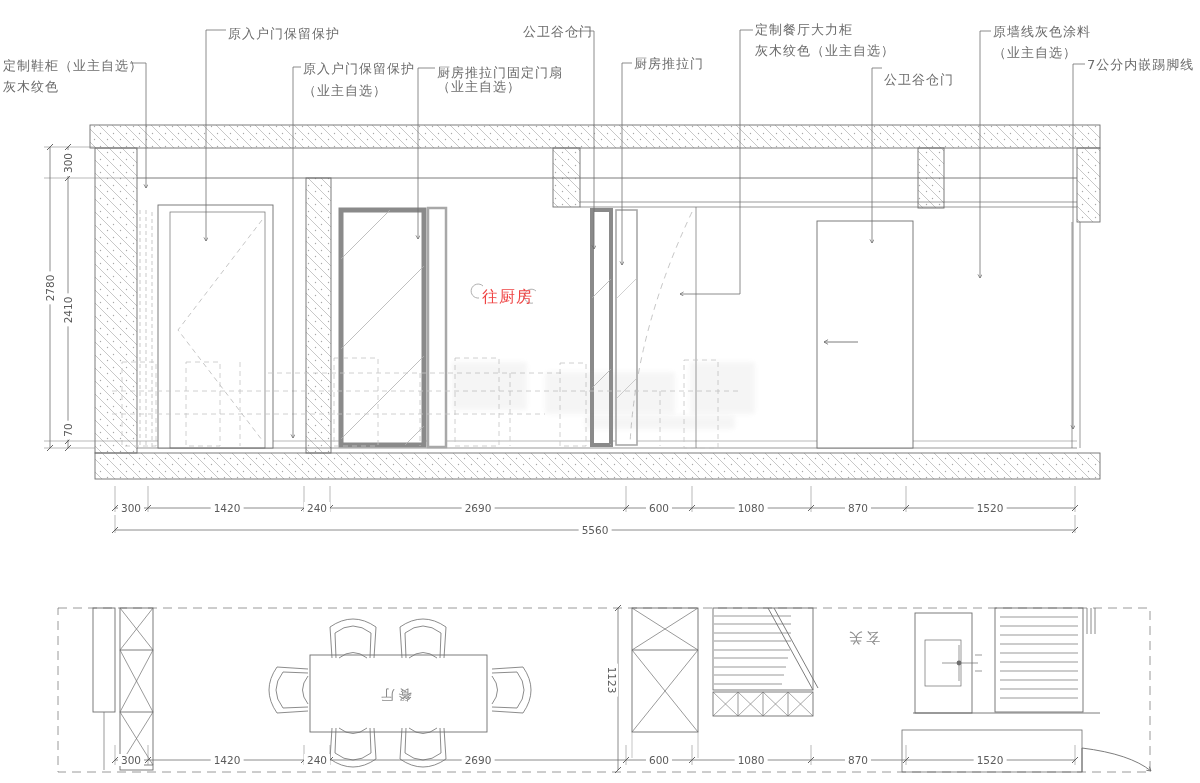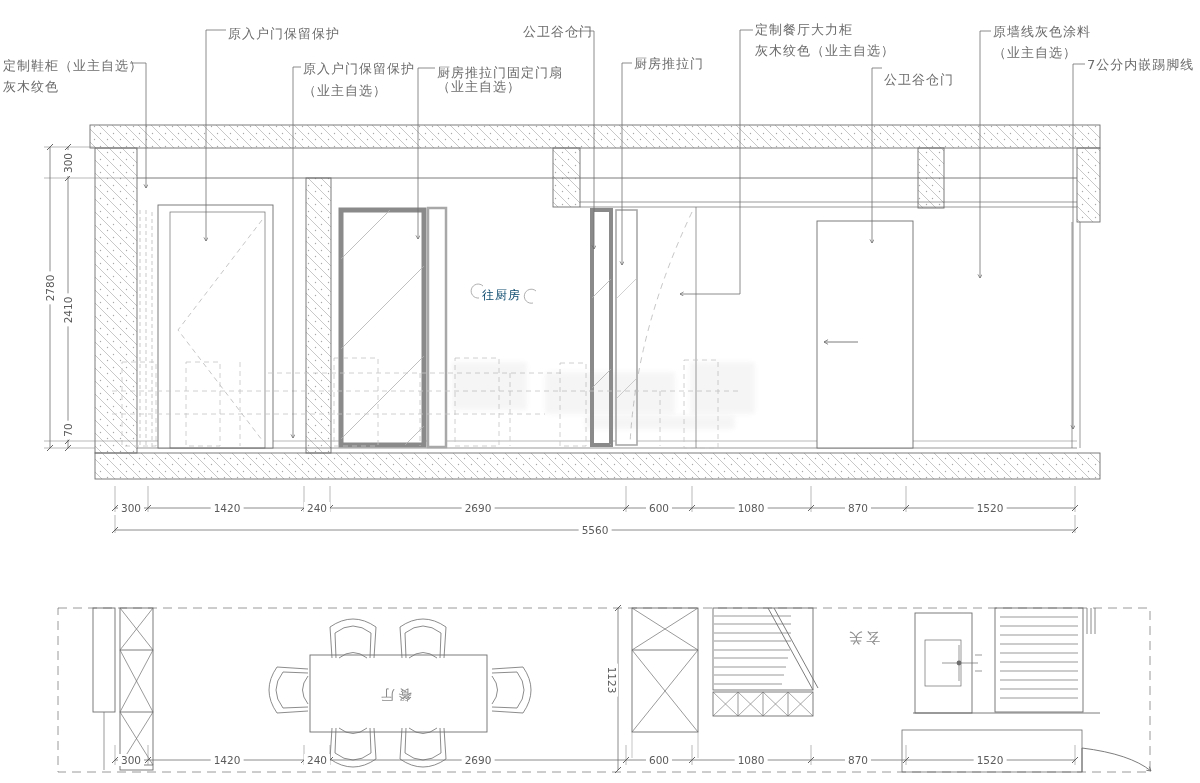--- a/index.html
+++ b/index.html
@@ -10,21 +10,21 @@
   .lbl{position:absolute;font-size:13px;line-height:21px;color:#6b6b6b;
        white-space:nowrap;letter-spacing:1px;}
   .dimh{position:absolute;transform:translate(-50%,-50%);font-size:10.5px;
         color:#5a5a5a;background:#fff;padding:0 3px;white-space:nowrap;}
   .dimv{position:absolute;transform:translate(-50%,-50%) rotate(-90deg);
         font-size:10.5px;color:#5a5a5a;background:#fff;padding:0 3px;white-space:nowrap;}
   .dimv2{position:absolute;transform:translate(-50%,-50%) rotate(90deg);
         font-size:10.5px;color:#5a5a5a;background:#fff;padding:0 3px;white-space:nowrap;}
   .flip{position:absolute;transform:translate(-50%,-50%) rotate(180deg);
         font-size:14px;color:#8a8a8a;letter-spacing:3px;white-space:nowrap;}
-  .kpass{position:absolute;font-size:12px;color:#0c4a6e;letter-spacing:1px;white-space:nowrap;}
+  .kpass{position:absolute;font-size:16px;color:#ef4444;letter-spacing:1px;white-space:nowrap;}
   .wm{position:absolute;background:#9a9a9a;opacity:.09;border-radius:3px;filter:blur(2px);}
 </style>
 </head>
 <body>
 
 <div id="stage">
 
 <svg width="1200" height="783" viewBox="0 0 1200 783">
   <defs>
     <pattern id="hat" width="13" height="13" patternUnits="userSpaceOnUse">

